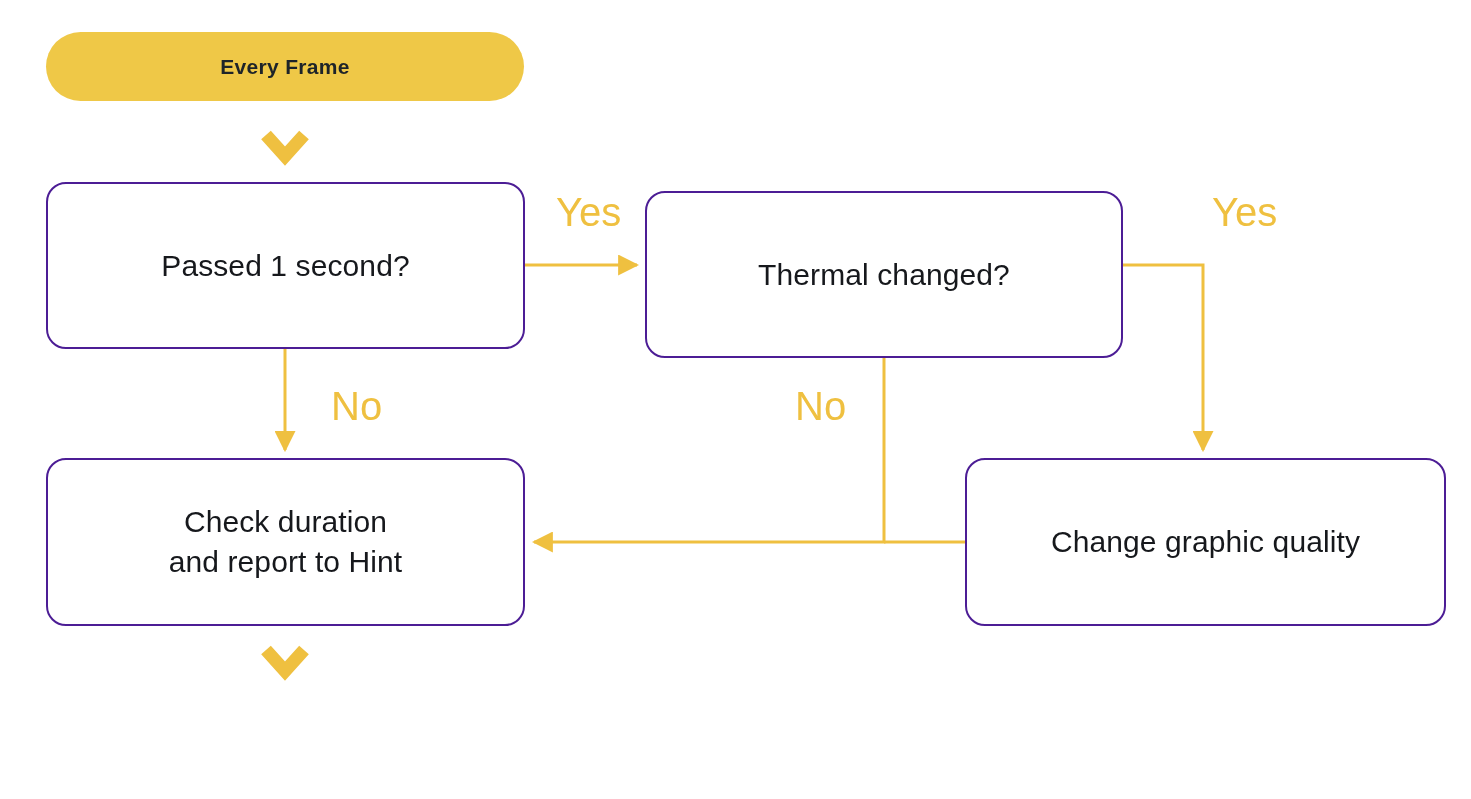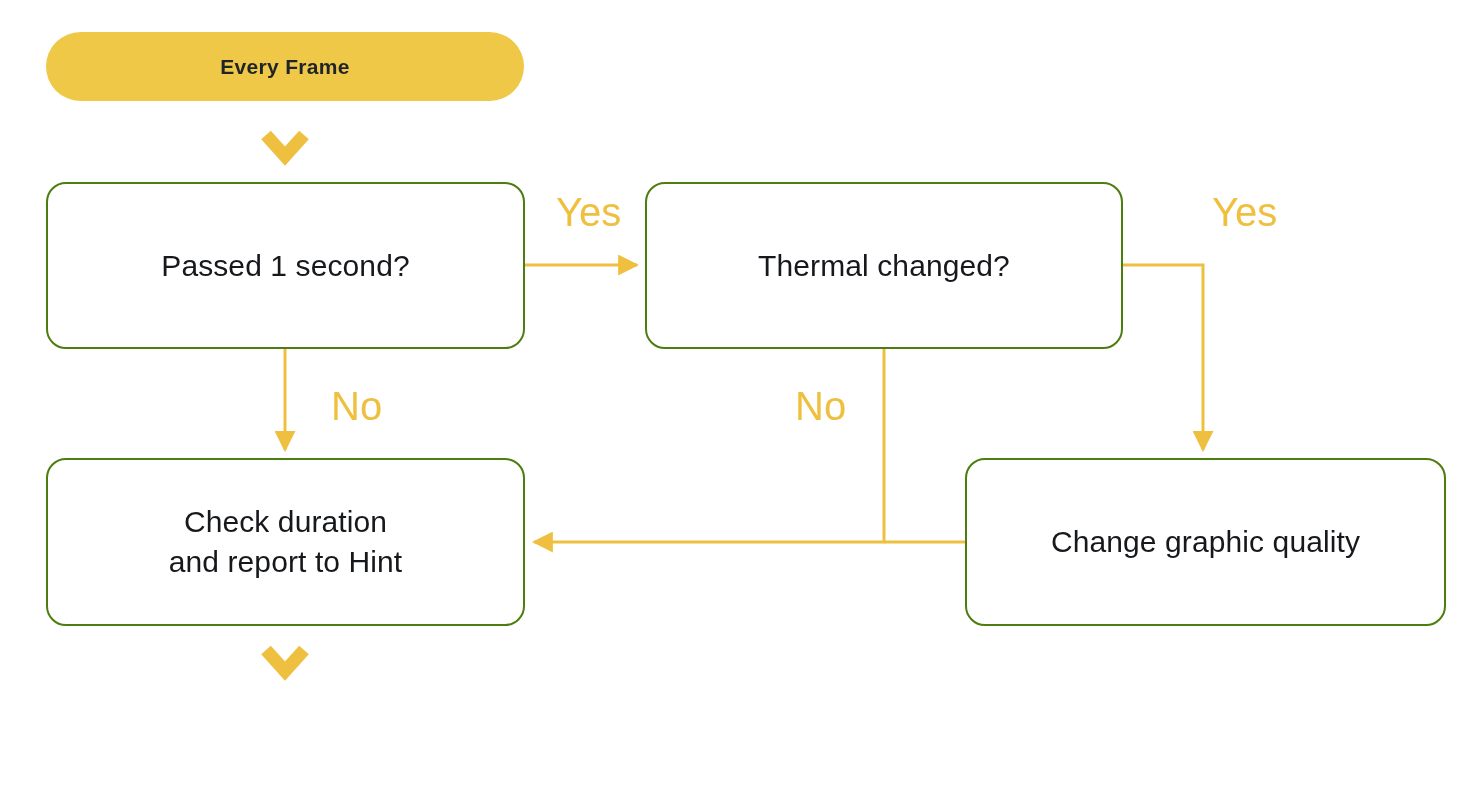--- a/index.html
+++ b/index.html
@@ -27,21 +27,21 @@
   }
   .node {
     position: absolute;
     box-sizing: border-box;
     display: flex;
     align-items: center;
     justify-content: center;
     text-align: center;
   }
   .node-process {
-    border: 2px solid #4d7c0f;
+    border: 2px solid #4c1d95;
     border-radius: 20px;
     background: #ffffff;
     color: #16181C;
     font-size: 30px;
     font-weight: 400;
     line-height: 1.33;
     letter-spacing: 0.1px;
   }
   .node-terminal {
     background: #EFC847;
@@ -55,21 +55,21 @@
     position: absolute;
     color: #EFC040;
     font-size: 40px;
     font-weight: 400;
     line-height: 1;
     white-space: nowrap;
   }
   
   #node-every-frame { left: 46px;  top: 32px;  width: 478px; height: 69px; }
   #node-passed      { left: 46px;  top: 182px; width: 479px; height: 167px; }
-  #node-thermal     { left: 645px; top: 182px; width: 478px; height: 167px; }
+  #node-thermal     { left: 645px; top: 191px; width: 478px; height: 167px; }
   #node-check       { left: 46px;  top: 458px; width: 479px; height: 168px; }
   #node-change      { left: 965px; top: 458px; width: 481px; height: 168px; }
   #node-end         { left: 46px;  top: 703px; width: 478px; height: 69px; }
   
   #label-yes-1 { left: 556px;  top: 192px; }
   #label-yes-2 { left: 1212px; top: 192px; }
   #label-no-1  { left: 331px;  top: 386px; }
   #label-no-2  { left: 795px;  top: 386px; }
 </style>
 </head>

